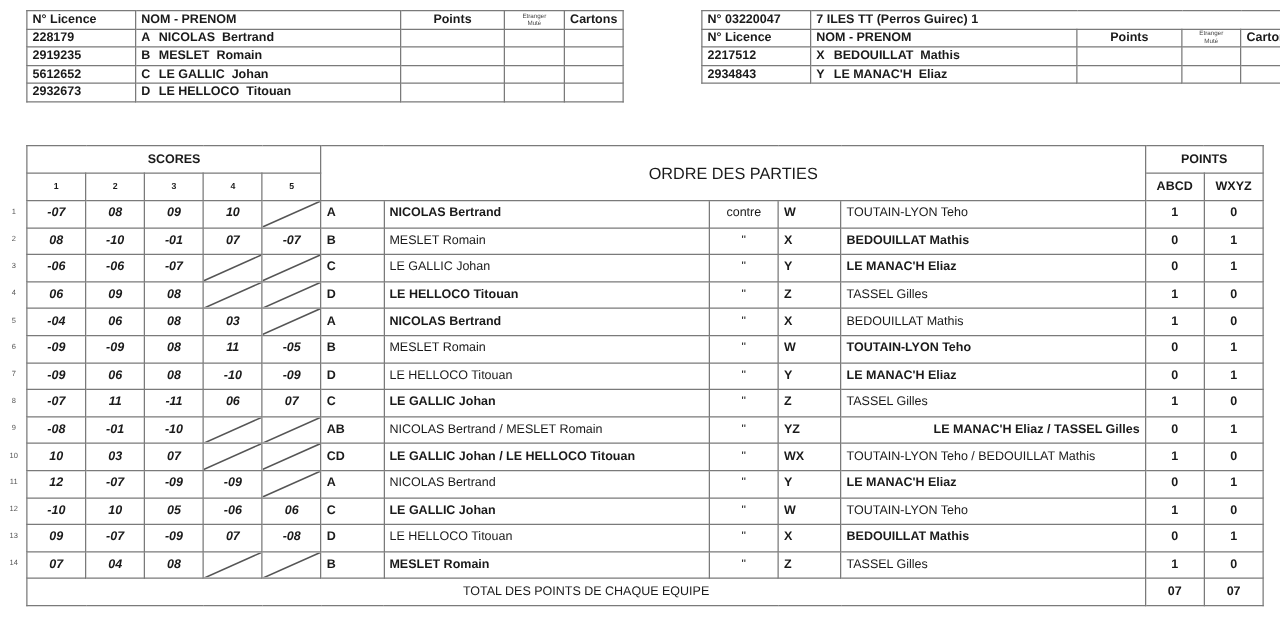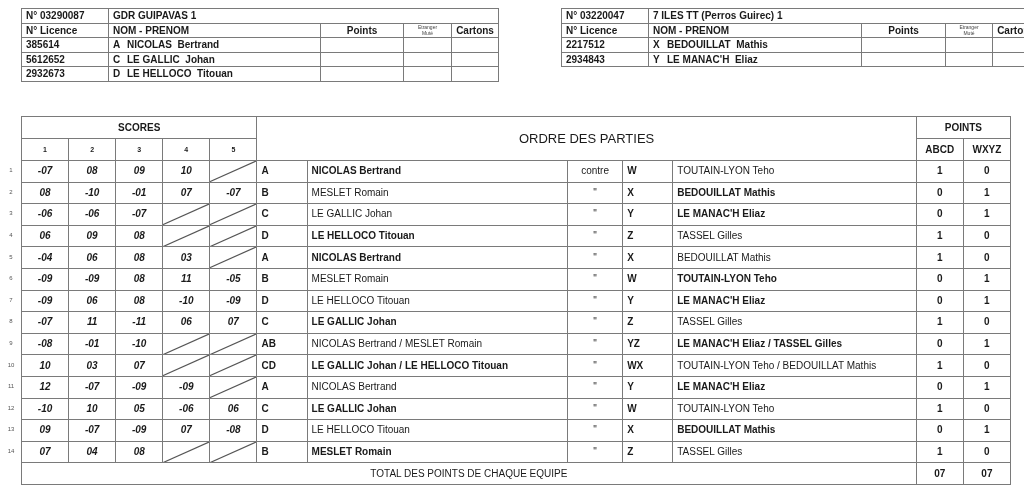--- a/index.html
+++ b/index.html
@@ -35,39 +35,42 @@
 
 <table id="team-left" class="team">
   <colgroup>
       <col style="width:87px">
       <col style="width:212px">
       <col style="width:83px">
       <col style="width:48px">
       <col style="width:47px">
     </colgroup>
   <tbody>
-      <tr>
-    <td class="b">N° 03290087</td>
-    <td class="b" colspan="4">GDR GUIPAVAS 1</td>
-  </tr>
   <tr>
     <td class="b">N° Licence</td>
     <td class="b">NOM - PRENOM</td>
     <td class="b c">Points</td>
     <td class="tiny">
           <div>Etranger</div>
           <div>Muté</div>
         </td>
     <td class="b c">Cartons</td>
   </tr>
   </tbody>
     <tbody>
       <tr>
-        <td class="lic">385614</td>
+        <td class="lic">228179</td>
         <td class="b nm"><span class="letter">A</span><span style="white-space:pre">NICOLAS  Bertrand</span></td>
+        <td></td>
+        <td></td>
+        <td></td>
+      </tr>
+      <tr>
+        <td class="lic">2919235</td>
+        <td class="b nm"><span class="letter">B</span><span style="white-space:pre">MESLET  Romain</span></td>
         <td></td>
         <td></td>
         <td></td>
       </tr>
       <tr>
         <td class="lic">5612652</td>
         <td class="b nm"><span class="letter">C</span><span style="white-space:pre">LE GALLIC  Johan</span></td>
         <td></td>
         <td></td>
         <td></td>
@@ -303,21 +306,21 @@
         </td>
         <td class="slash">
           <svg viewBox="0 0 100 100" preserveAspectRatio="none">
             <line x1="0" y1="100" x2="100" y2="0" stroke="#555" stroke-width="1.2" vector-effect="non-scaling-stroke"></line>
           </svg>
         </td>
         <td class="b">AB</td>
         <td class="" style="border-left:none;">NICOLAS Bertrand / MESLET Romain</td>
         <td class="c" style="border-left:none;font-size:10px">"</td>
         <td class="b" style="border-left:none;">YZ</td>
-        <td class="b" style="border-left:none;">LE MANAC'H Eliaz / TASSEL Gilles</td>
+        <td class="b" style="border-left:none;text-align:right;">LE MANAC'H Eliaz / TASSEL Gilles</td>
         <td class="pt">0</td>
         <td class="pt">1</td>
       </tr>
       <tr>
         <td class="sc">10</td>
         <td class="sc">03</td>
         <td class="sc">07</td>
         <td class="slash">
           <svg viewBox="0 0 100 100" preserveAspectRatio="none">
             <line x1="0" y1="100" x2="100" y2="0" stroke="#555" stroke-width="1.2" vector-effect="non-scaling-stroke"></line>

